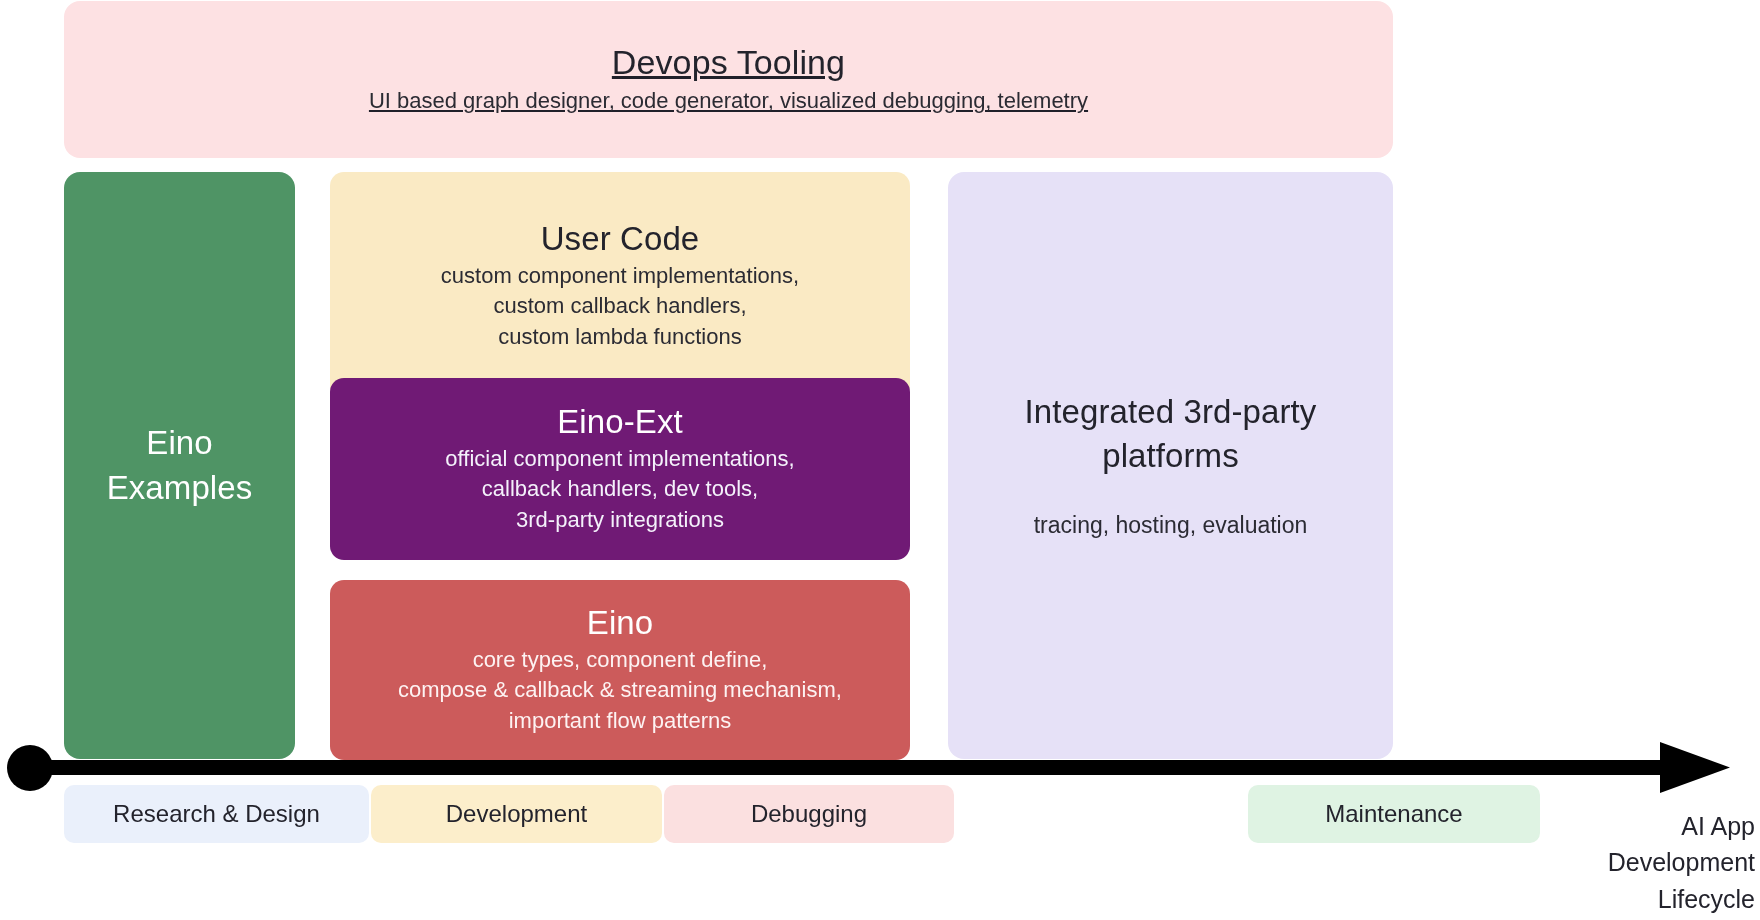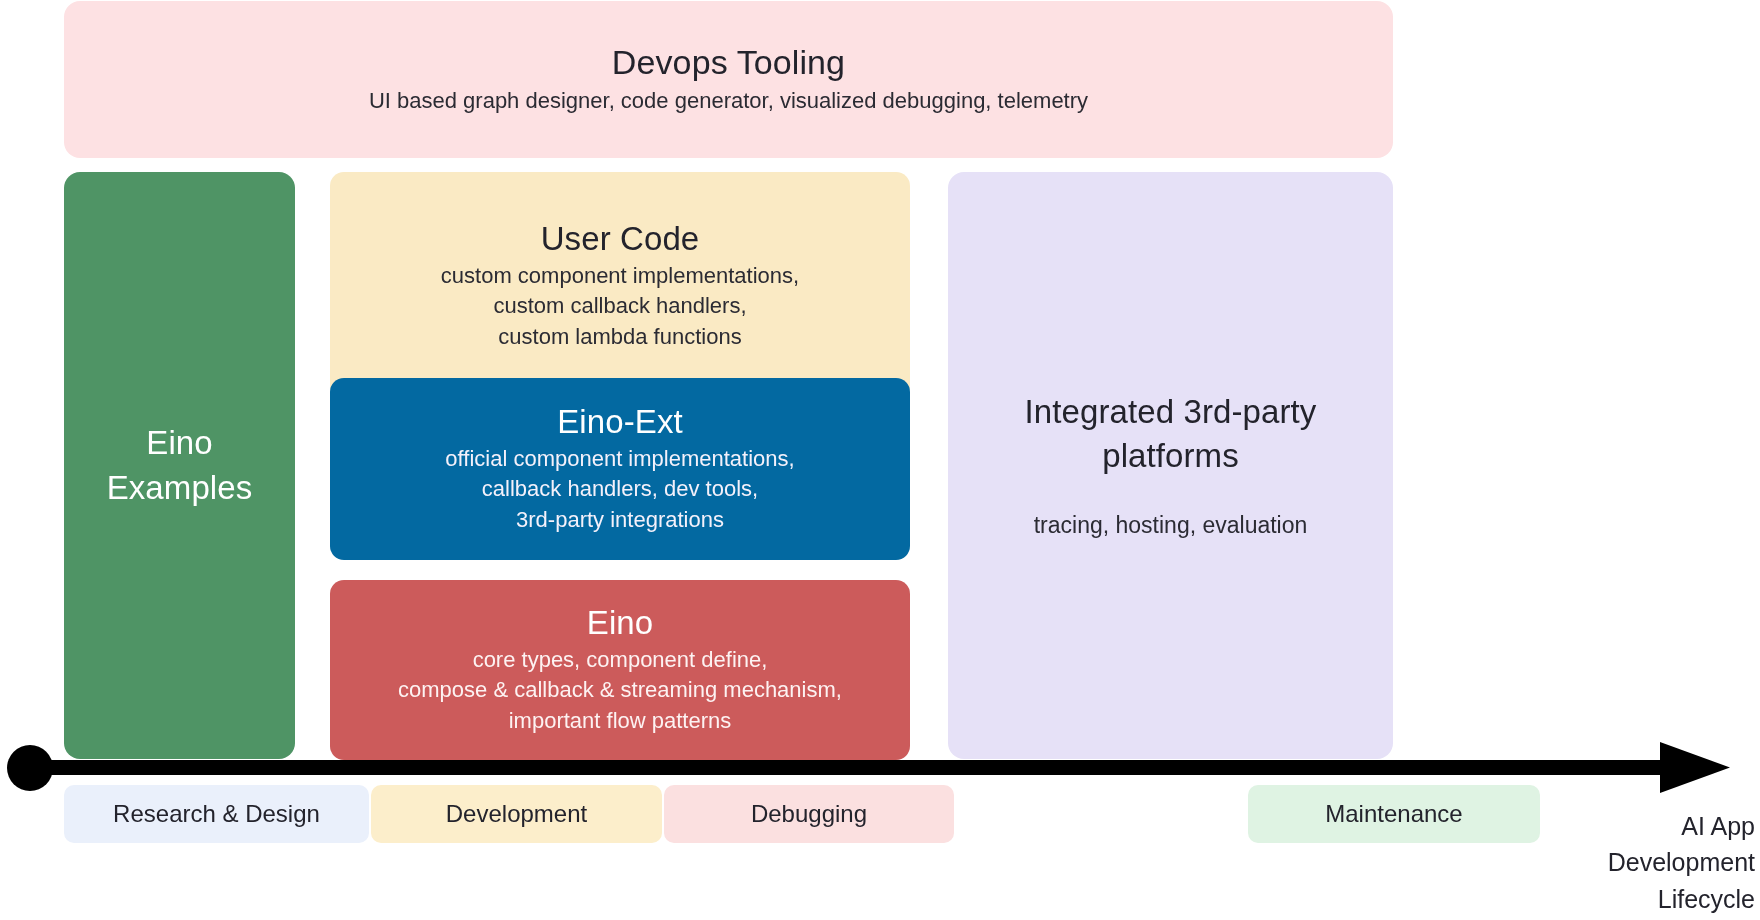--- a/index.html
+++ b/index.html
@@ -160,38 +160,38 @@
     line-height: 1.45;
     color: #23232c;
     white-space: pre-line;
   }
 </style>
 </head>
 <body>
 
 <div id="canvas">
 
-  <div class="box" id="devops-tooling" style="background: rgb(253, 225, 227);">
+  <div class="box" id="devops-tooling" style="background: rgb(253, 225, 227); text-decoration: underline;">
     <div class="title">Devops Tooling</div>
     <div class="subtitle">UI based graph designer, code generator, visualized debugging, telemetry</div>
   </div>
 
   <div class="box" id="eino-examples" style="background: rgb(79, 148, 101);">
     <div class="title">Eino
 Examples</div>
   </div>
 
   <div class="box" id="user-code" style="background: rgb(250, 234, 196);">
     <div class="title">User Code</div>
     <div class="subtitle">custom component implementations,
 custom callback handlers,
 custom lambda functions</div>
   </div>
 
-  <div class="box" id="eino-ext" style="background: #0369a1;">
+  <div class="box" id="eino-ext" style="background: #701a75;">
     <div class="title">Eino-Ext</div>
     <div class="subtitle">official component implementations,
 callback handlers, dev tools,
 3rd-party integrations</div>
   </div>
 
   <div class="box" id="eino-core" style="background: rgb(204, 91, 91);">
     <div class="title">Eino</div>
     <div class="subtitle">core types, component define,
 compose &amp; callback &amp; streaming mechanism,

